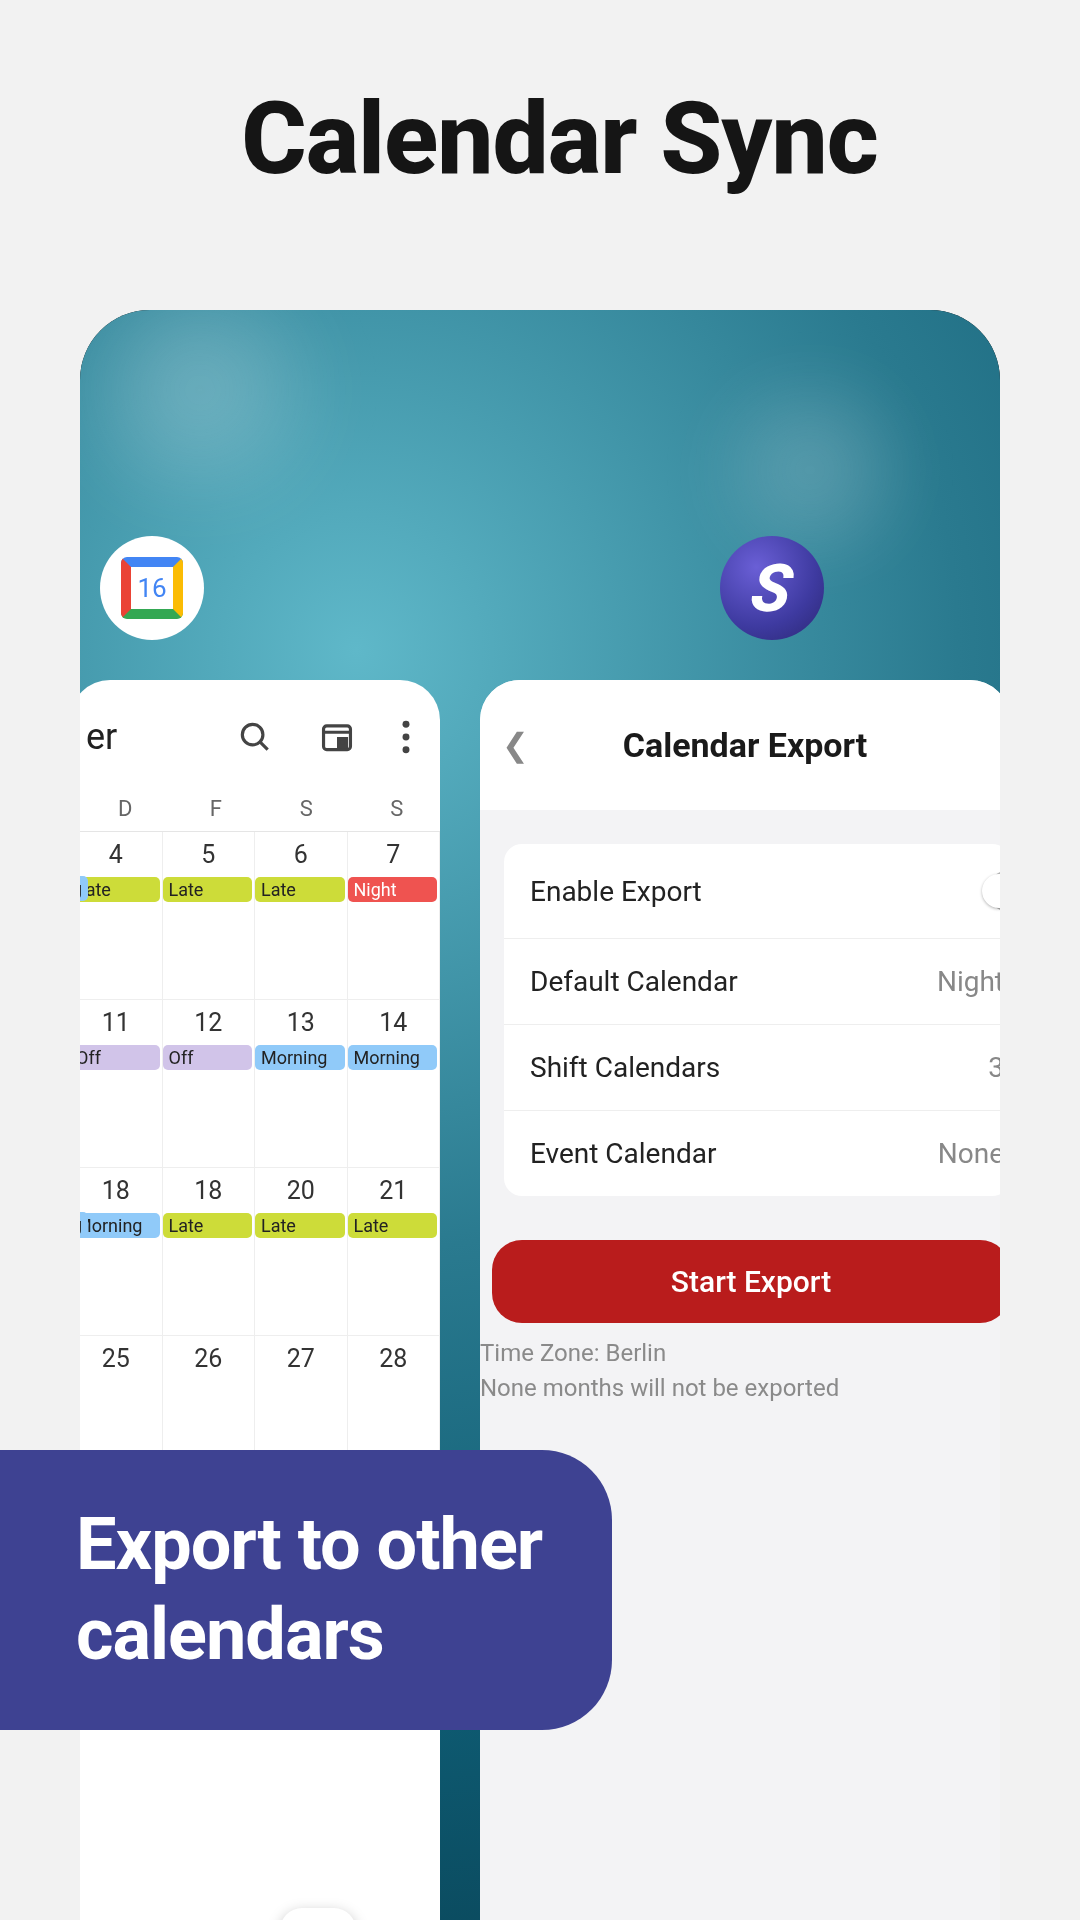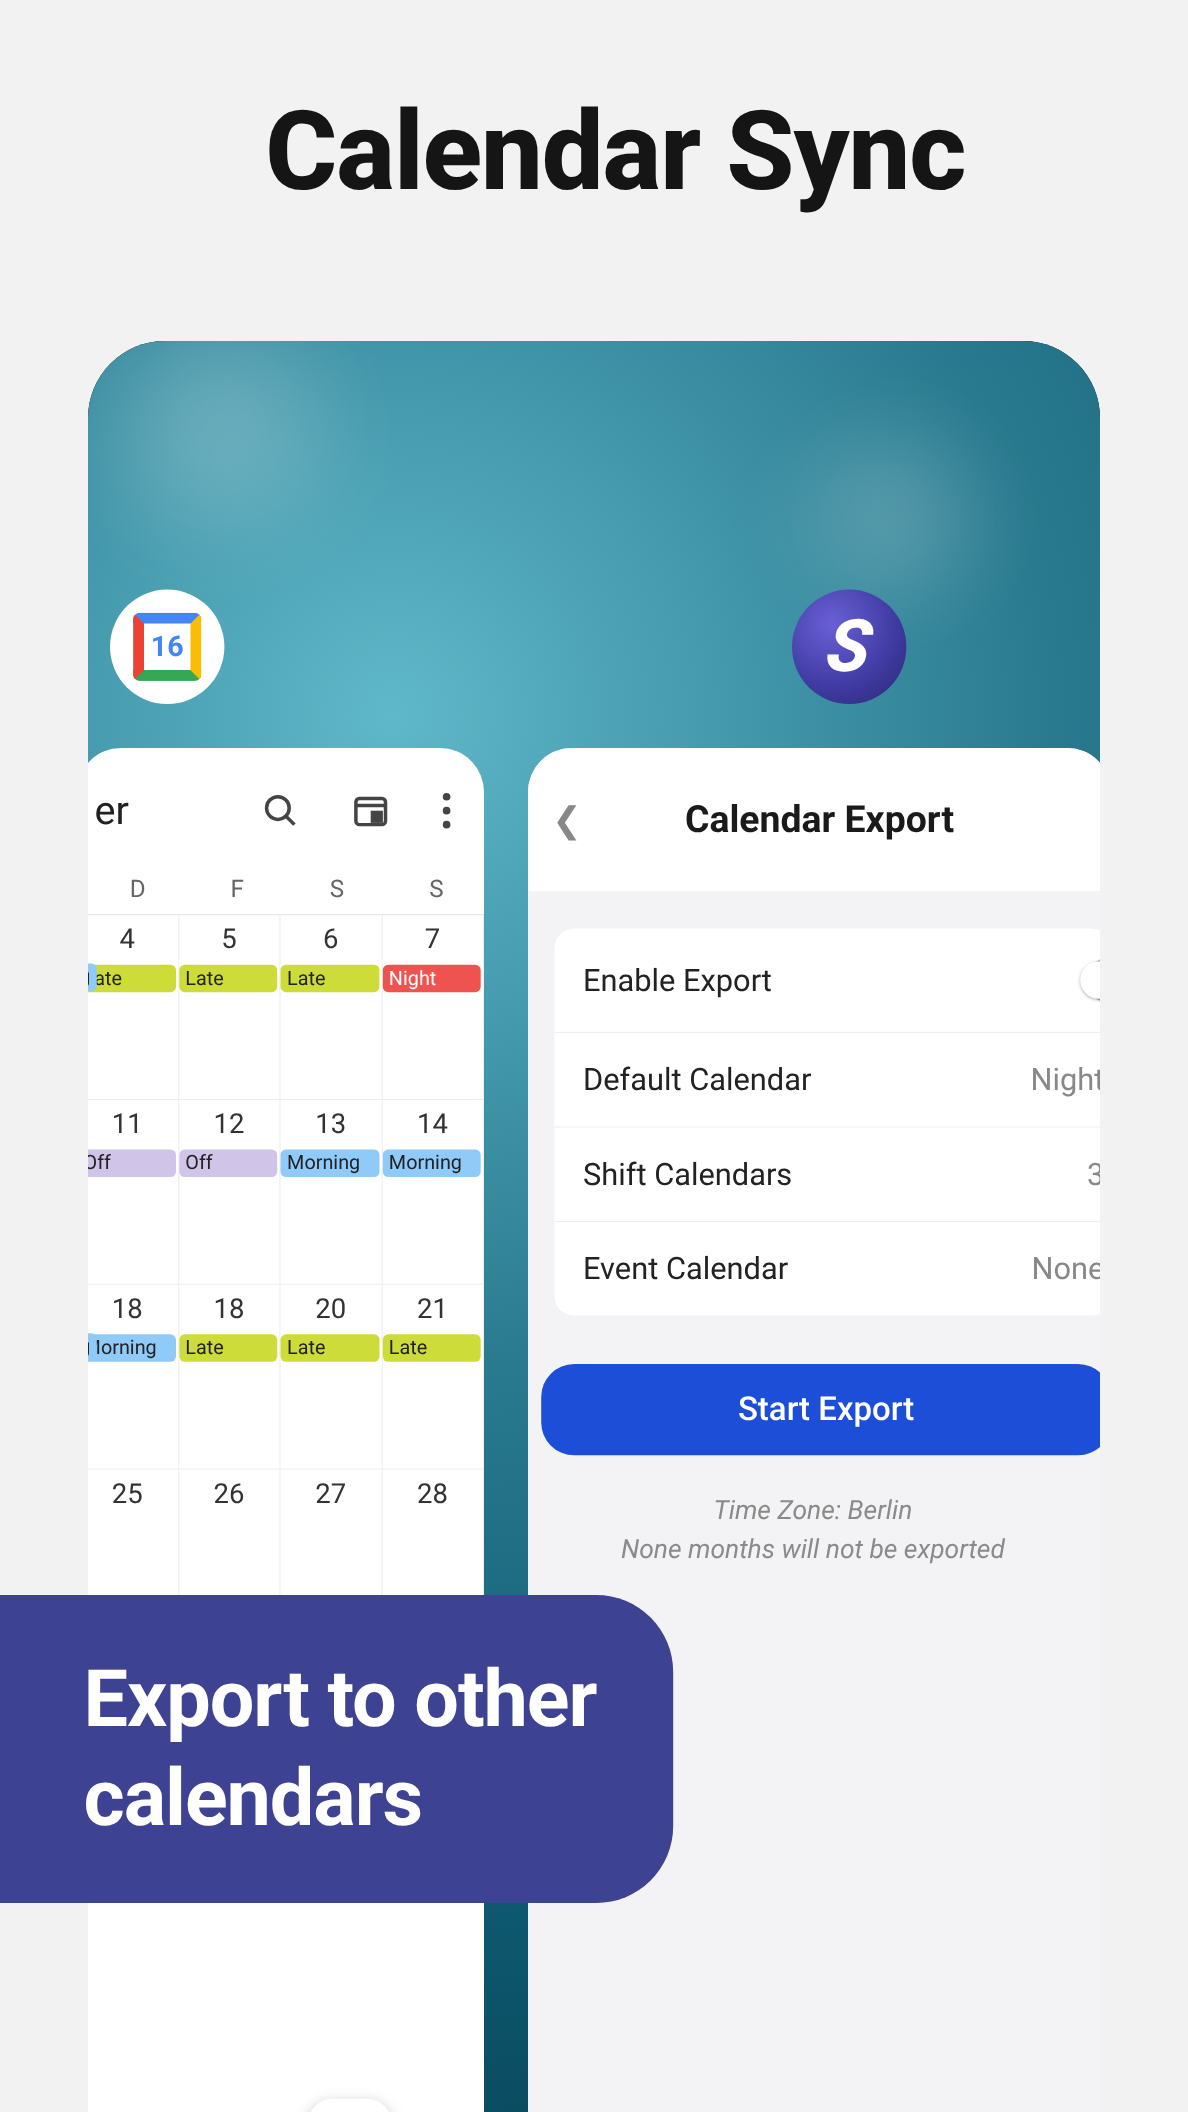--- a/index.html
+++ b/index.html
@@ -70,21 +70,21 @@
     border-top-color: #4285f4;
     border-right-color: #fbbc04;
     border-bottom-color: #34a853;
     border-left-color: #ea4335;
     border-radius: 6px;
     background: #fff;
   }
   .gcal-inner .num {
     position: absolute; inset: 0;
     display:flex; align-items:center; justify-content:center;
-    font-size: 26px; font-weight: 700; color: #4285f4;
+    font-size: 26px; font-weight: 400; color: #4285f4;
   }
   .app-icon.sapp {
     top: 226px; left: 640px;
     background: radial-gradient(circle at 35% 30%, #6a5fd6 0%, #3e3aa0 60%, #2b2772 100%);
   }
   .sapp .s {
     color: #fff; font-size: 66px; font-weight: 800; font-style: italic;
     transform: skewX(-8deg);
   }
   
@@ -221,36 +221,35 @@
     border-radius: 21px 0 0 21px;
     position: relative;
   }
   .toggle-frag::after {
     content:""; position:absolute; right:-6px; top:4px;
     width:34px; height:34px; border-radius:17px; background:#fff;
     box-shadow: 0 1px 3px rgba(0,0,0,0.3);
   }
   .primary-btn {
     margin: 44px 0 0 12px;
-    background: #1d4ed8;
+    background: #b91c1c;
     color: #fff;
     text-align: center;
     font-size: 30px;
     font-weight: 500;
     padding: 24px 0;
     border-radius: 30px;
   }
   .meta-text {
-    text-align: center;
+    text-align: left;
     color: #8a8a8a;
     font-size: 24px;
-    margin-top: 33px;
+    margin-top: 13px;
     line-height: 1.45;
     padding-right: 12px;
-    font-style: italic;
   }
   
   .caption {
     position: absolute;
     top: 1450px;
     left: 0;
     width: 612px;
     background: #3e4292;
     color: #fff;
     font-size: 72px;

